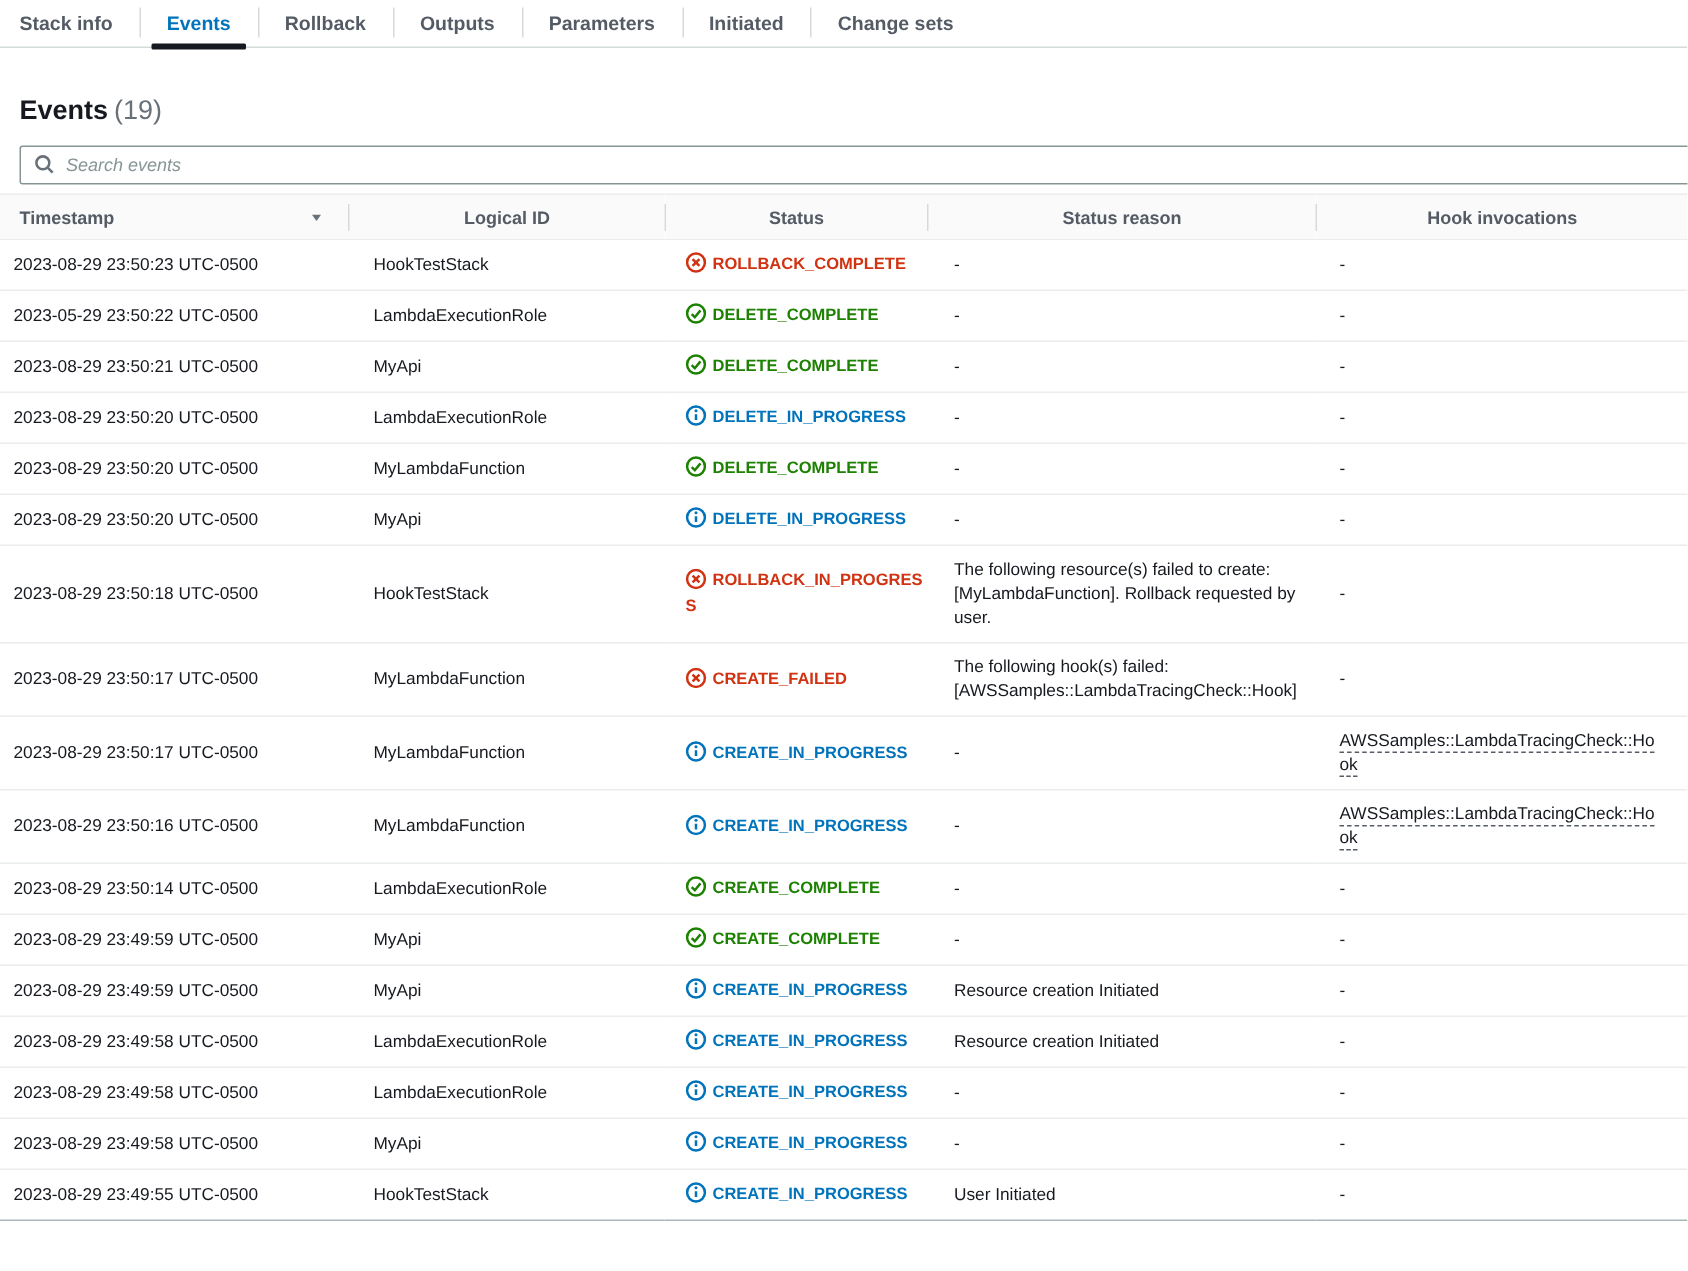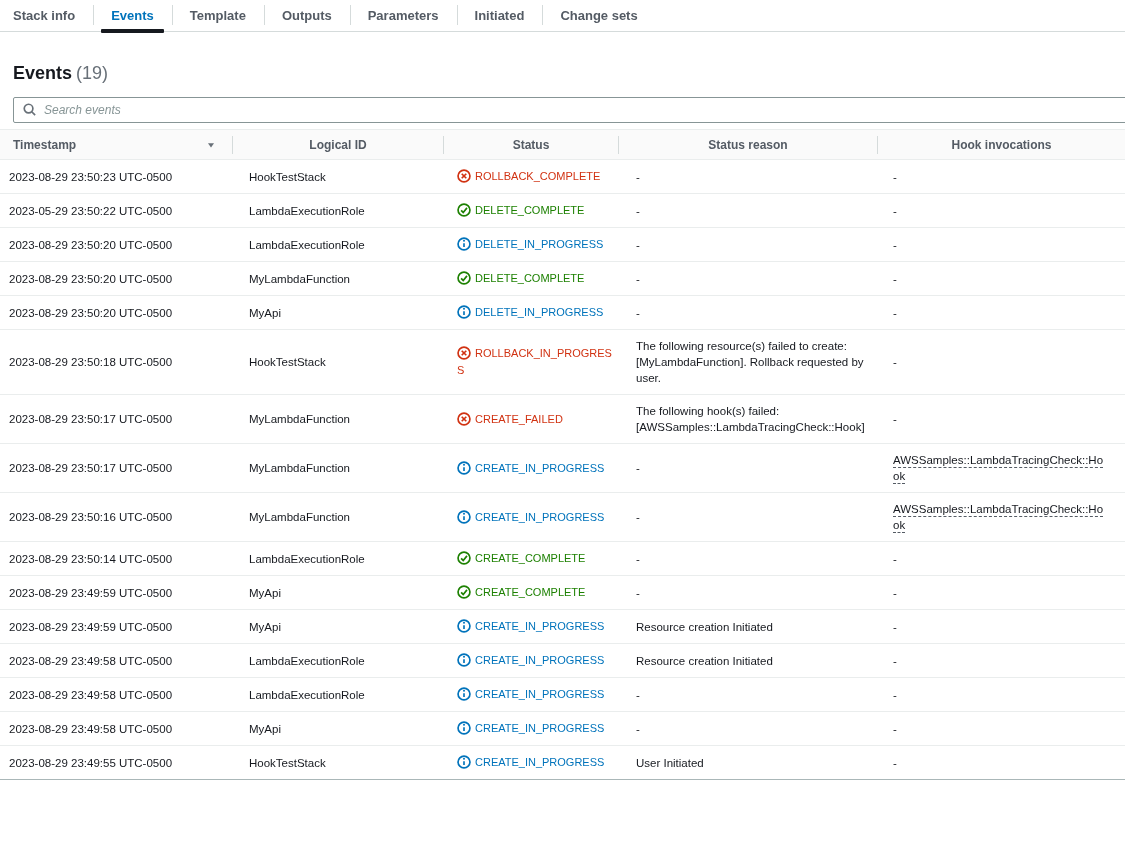--- a/index.html
+++ b/index.html
@@ -32,21 +32,21 @@
     font-size:12px;font-weight:700;color:#545b64;text-align:center;padding:7px 16px 7px 17px;position:relative;height:15px;
     vertical-align:middle;}
   thead th:first-child{padding-left:13px;}
   thead th:not(:first-child)::before{content:"";position:absolute;left:0;top:50%;margin-top:-9px;height:18px;width:1px;background:#d5dbdb;}
   .th-inner{display:flex;align-items:center;justify-content:space-between;}
   .sort-icon{display:inline-flex;color:#687078;margin-left:6px;}
   tbody td{border-bottom:1px solid var(--row-border,#eaeded);padding:8px 16px 8px 17px;font-size:11.5px;
     line-height:16px;color:#16191f;vertical-align:middle;overflow-wrap:break-word;}
   tbody tr:last-child td{border-bottom:1px solid #aab7b8;}
   td.c-ts{padding-left:9px;white-space:nowrap;}
-  td.c-status{padding-left:14px;padding-right:0;word-break:break-all;font-size:11px;font-weight:400;line-height:17px;}
+  td.c-status{padding-left:14px;padding-right:0;word-break:break-all;font-size:11px;font-weight:700;line-height:17px;}
   td.c-reason{padding-left:18px;padding-right:2px;}
   td.c-hook{padding-left:16px;}
   .st-error{color:var(--status-error,#d13212);}
   .st-success{color:var(--status-success,#1d8102);}
   .st-info{color:var(--status-info,#0073bb);}
   .s-icon{display:inline-block;margin-right:4px;}
   .s-icon svg{vertical-align:-3px;}
   .hook-link{border-bottom:1px dashed #545b64;cursor:pointer;padding-bottom:1px;}
 </style>
 </head>
@@ -55,21 +55,21 @@
 <div class="tabbar">
   <div class="tab">
     <span class="tab-label">Stack info</span>
   </div>
 
   <div class="tab active">
     <span class="tab-label">Events</span>
   </div>
 
   <div class="tab">
-    <span class="tab-label">Template</span>
+    <span class="tab-label">Rollback</span>
   </div>
 
   <div class="tab">
     <span class="tab-label">Outputs</span>
   </div>
 
   <div class="tab">
     <span class="tab-label">Parameters</span>
   </div>
 
@@ -141,20 +141,30 @@
     <td class="c-ts">2023-05-29 23:50:22 UTC-0500</td>
     <td class="c-lid">LambdaExecutionRole</td>
     <td class="c-status st-success"><span class="s-icon"><svg width="14" height="14" viewBox="0 0 16 16">
               <circle cx="8" cy="8" r="6.8" fill="none" stroke="currentColor" stroke-width="1.9"></circle>
               <polyline points="4.7,8.4 7.1,10.8 11.4,5.6" fill="none" stroke="currentColor" stroke-width="1.9"></polyline>
             </svg></span><span class="s-text">DELETE_COMPLETE</span></td>
     <td class="c-reason">-</td>
     <td class="c-hook">-</td>
   </tr>
 
+  <tr>
+    <td class="c-ts">2023-08-29 23:50:21 UTC-0500</td>
+    <td class="c-lid">MyApi</td>
+    <td class="c-status st-success"><span class="s-icon"><svg width="14" height="14" viewBox="0 0 16 16">
+              <circle cx="8" cy="8" r="6.8" fill="none" stroke="currentColor" stroke-width="1.9"></circle>
+              <polyline points="4.7,8.4 7.1,10.8 11.4,5.6" fill="none" stroke="currentColor" stroke-width="1.9"></polyline>
+            </svg></span><span class="s-text">DELETE_COMPLETE</span></td>
+    <td class="c-reason">-</td>
+    <td class="c-hook">-</td>
+  </tr>
 
   <tr>
     <td class="c-ts">2023-08-29 23:50:20 UTC-0500</td>
     <td class="c-lid">LambdaExecutionRole</td>
     <td class="c-status st-info"><span class="s-icon"><svg width="14" height="14" viewBox="0 0 16 16">
               <circle cx="8" cy="8" r="6.8" fill="none" stroke="currentColor" stroke-width="1.9"></circle>
               <line x1="8" y1="7" x2="8" y2="11.4" stroke="currentColor" stroke-width="1.9"></line>
               <circle cx="8" cy="4.4" r="1.15" fill="currentColor"></circle>
             </svg></span><span class="s-text">DELETE_IN_PROGRESS</span></td>
     <td class="c-reason">-</td>

